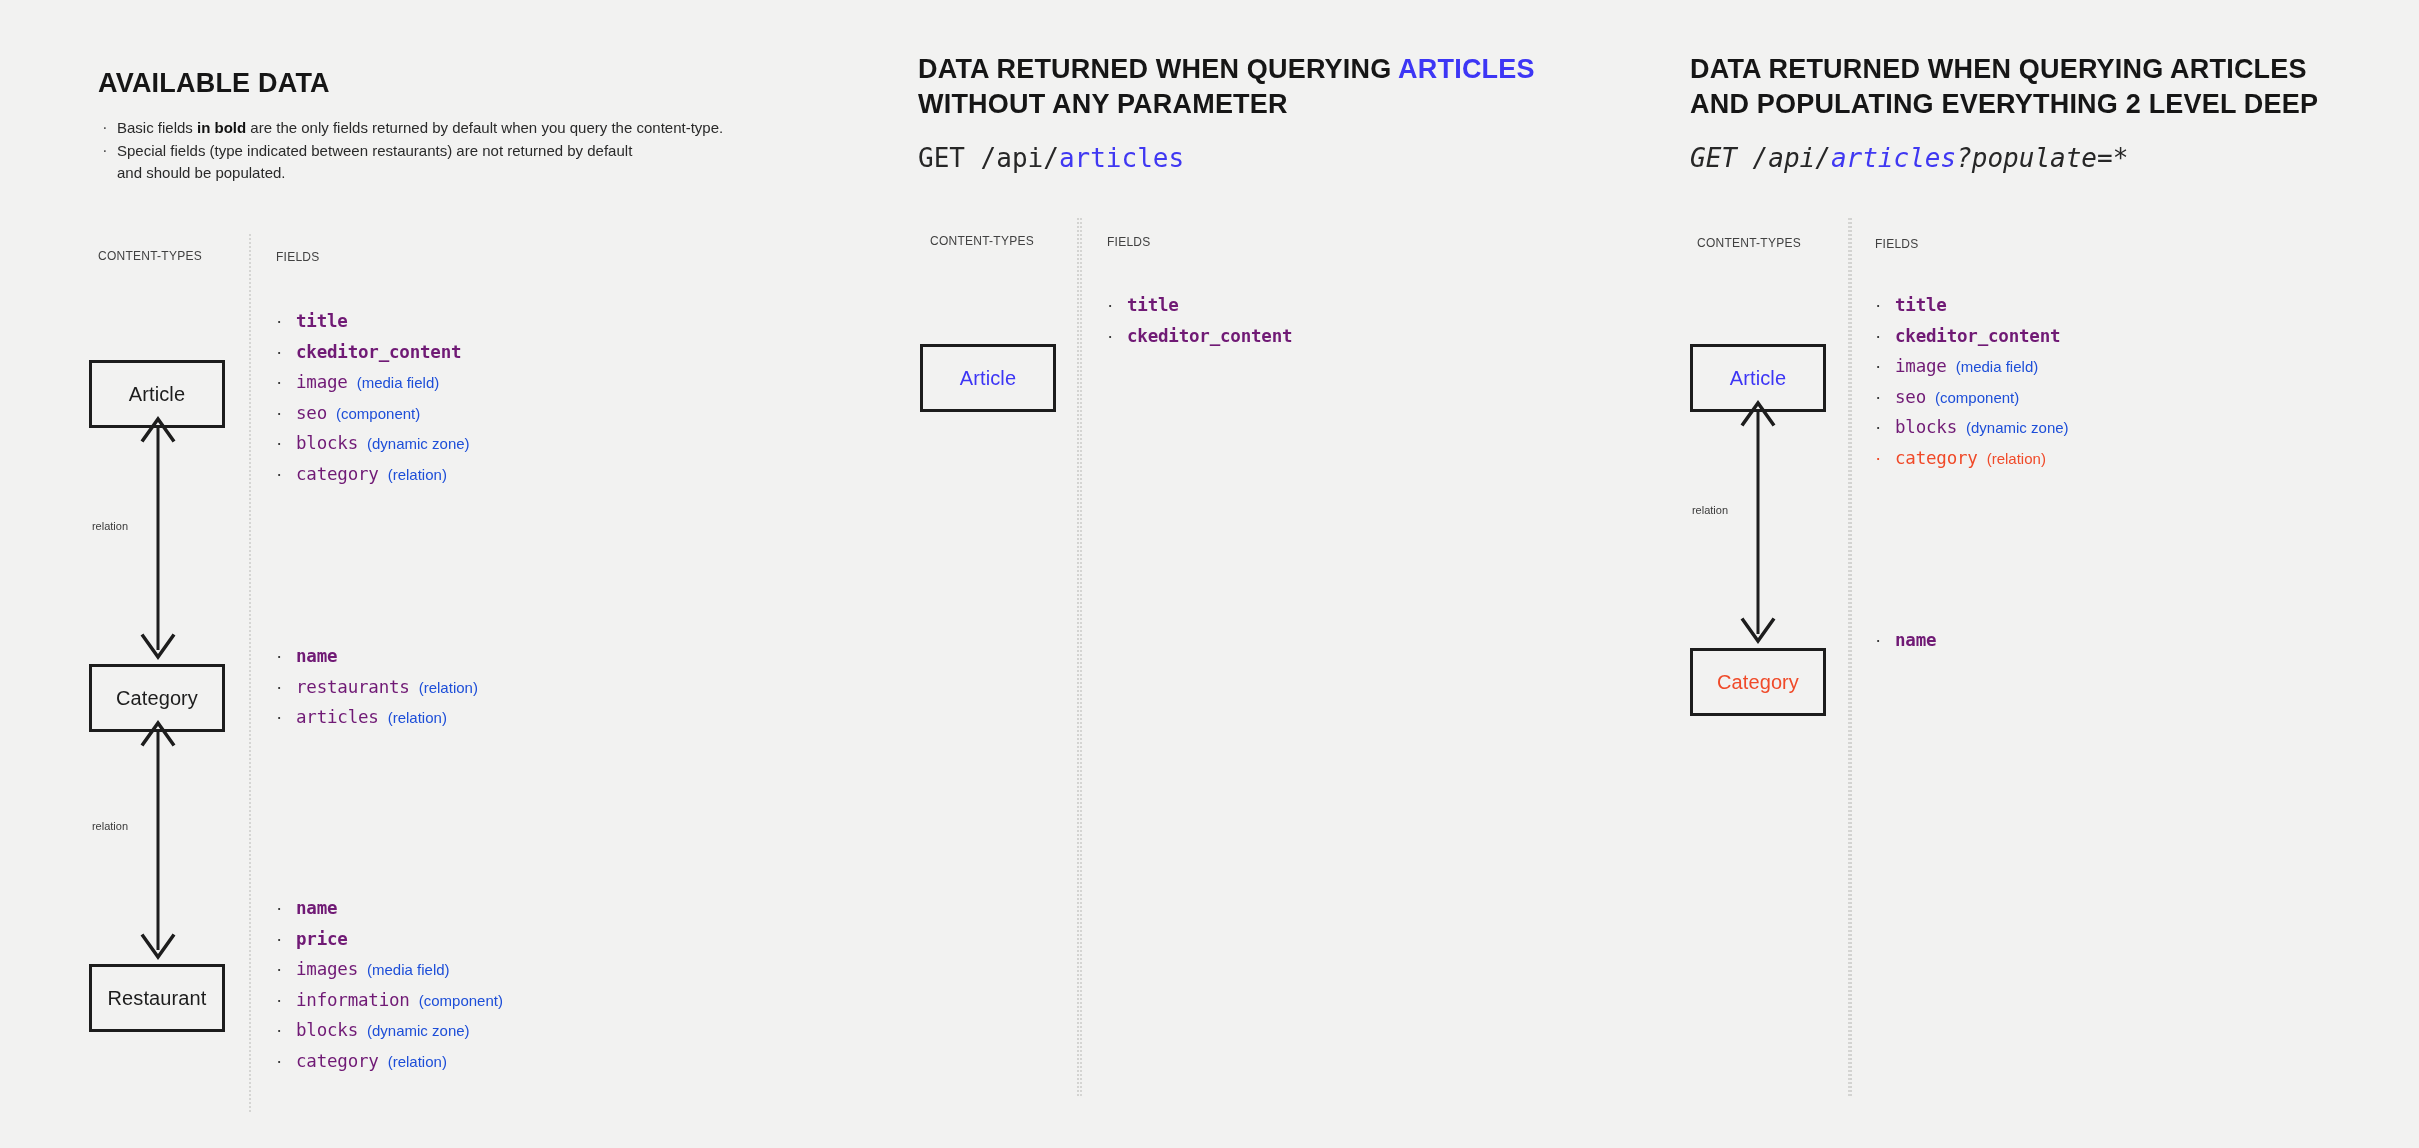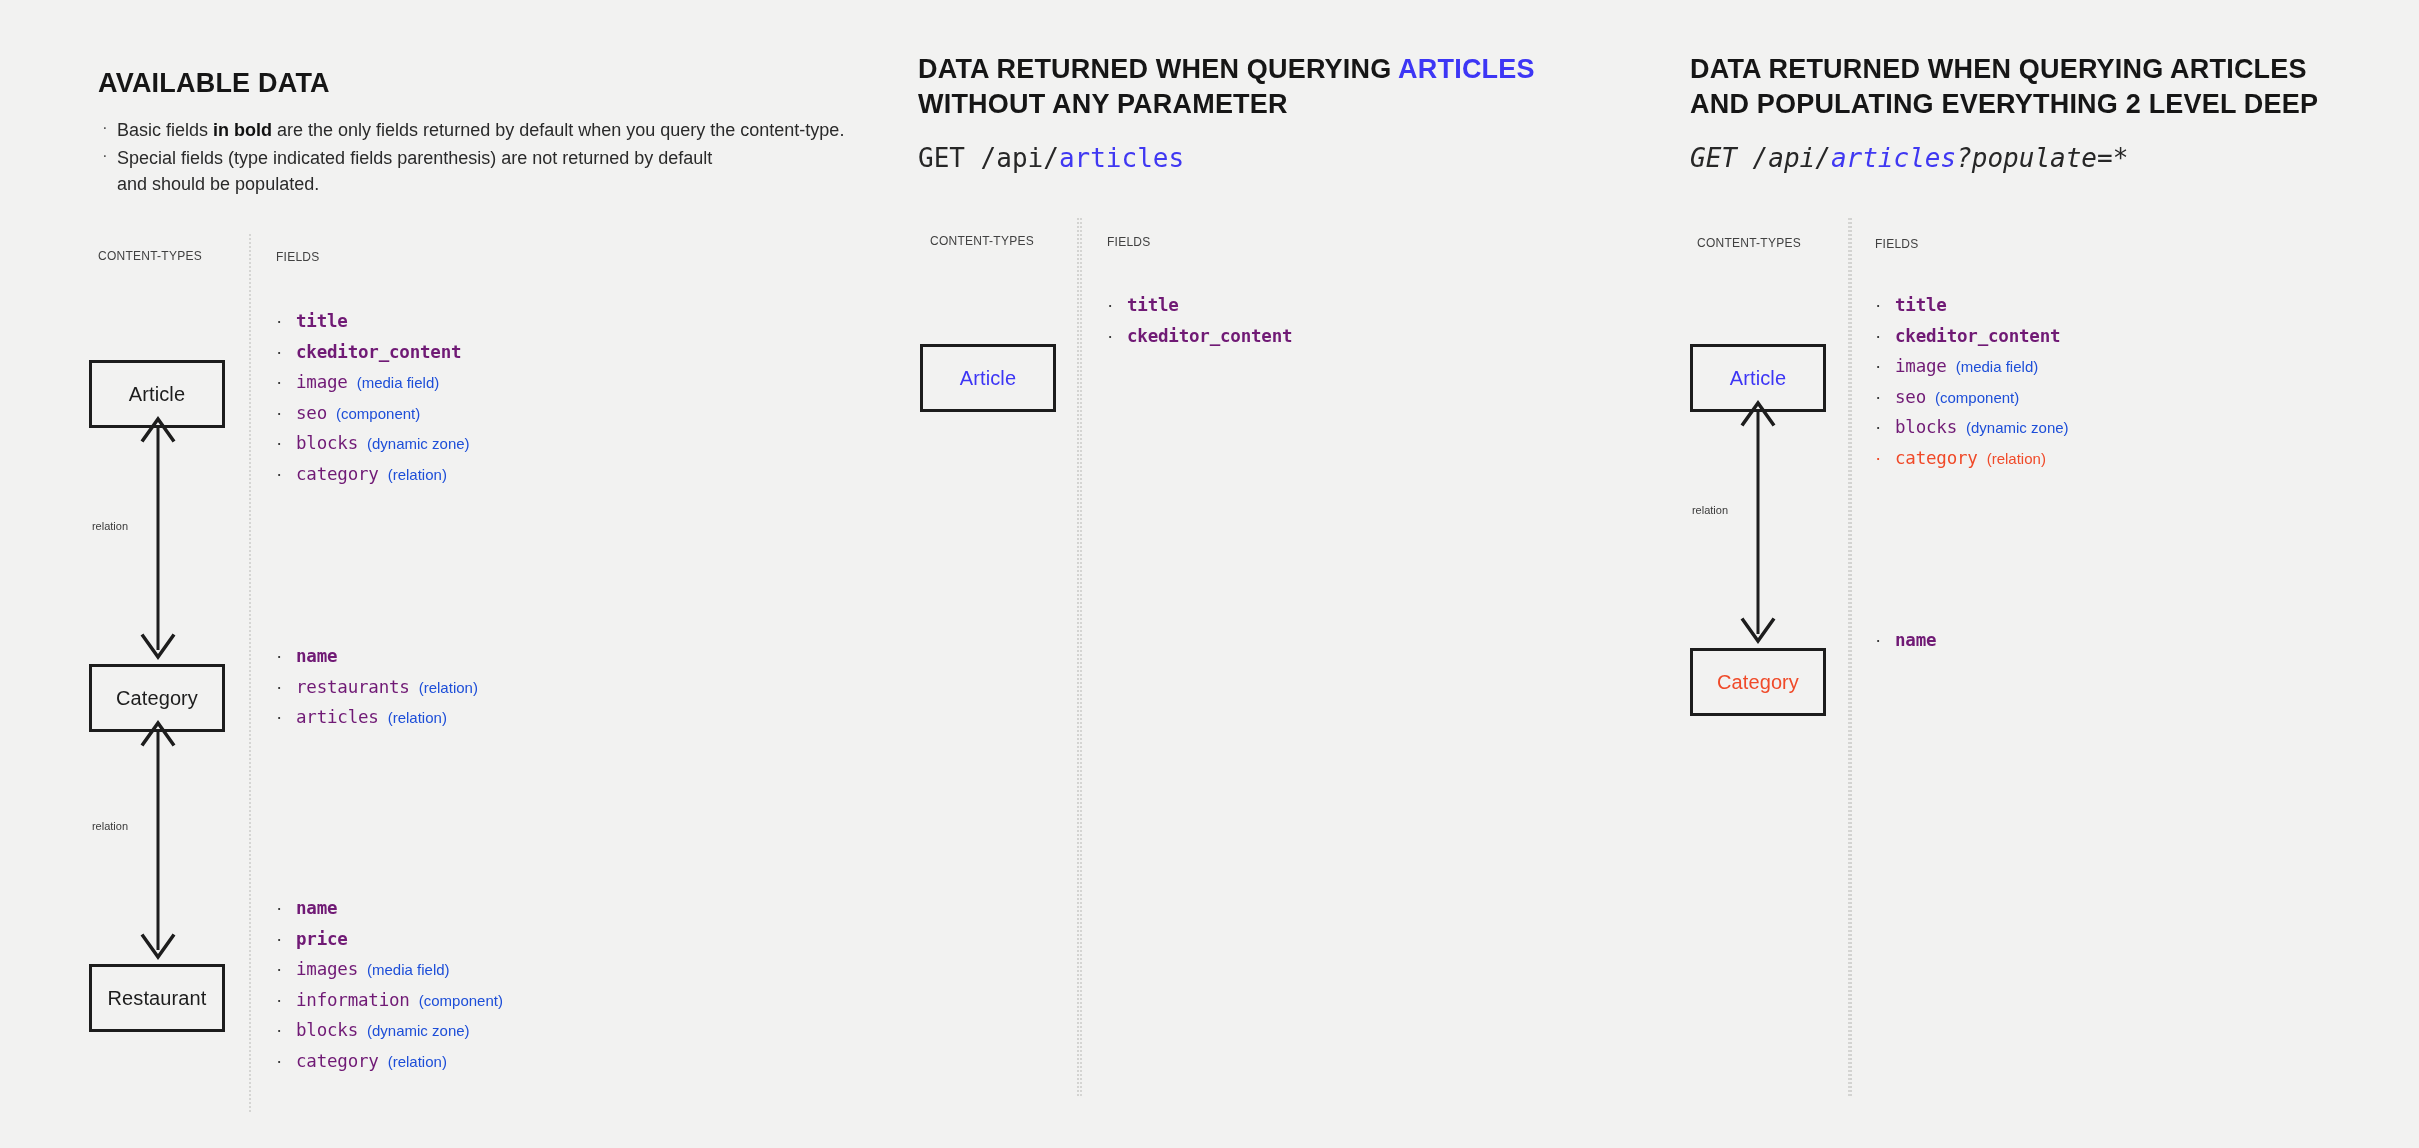--- a/index.html
+++ b/index.html
@@ -65,21 +65,21 @@
     white-space: nowrap;
   }
   .endpoint .accent { color: #4038f2; }
 
   
   .intro {
     position: absolute;
     left: 98px;
     top: 101px;
     width: 760px;
-    font-size: 18px;
+    font-size: 15px;
     line-height: 1.48;
     color: #2a2a2a;
   }
   .intro .li {
     position: relative;
     padding-left: 19px;
     margin-bottom: 1px;
   }
   .intro .li::before {
     content: "·";
@@ -188,21 +188,21 @@
 
     <div class="big-title" style="left:98px; top:50px;">
       <span>AVAILABLE DATA</span>
     </div>
 
     <div class="intro">
       <div class="li">
         <span>Basic fields </span><b>in bold</b><span> are the only fields returned by default when you query the content-type.</span>
       </div>
       <div class="li">
-        <span>Special fields (type indicated fields parenthesis) are not returned by default</span>
+        <span>Special fields (type indicated between restaurants) are not returned by default</span>
         <span class="cont">and should be populated.</span>
       </div>
     </div>
 
     <div class="colhead" style="left:98px; top:233px;">CONTENT-TYPES</div>
     <div class="colhead" style="left:276px; top:234px;">FIELDS</div>
 
     <div class="inner-sep" style="left:249px;"></div>
 
     <div class="ebox" style="left:89px; top:344px;">

